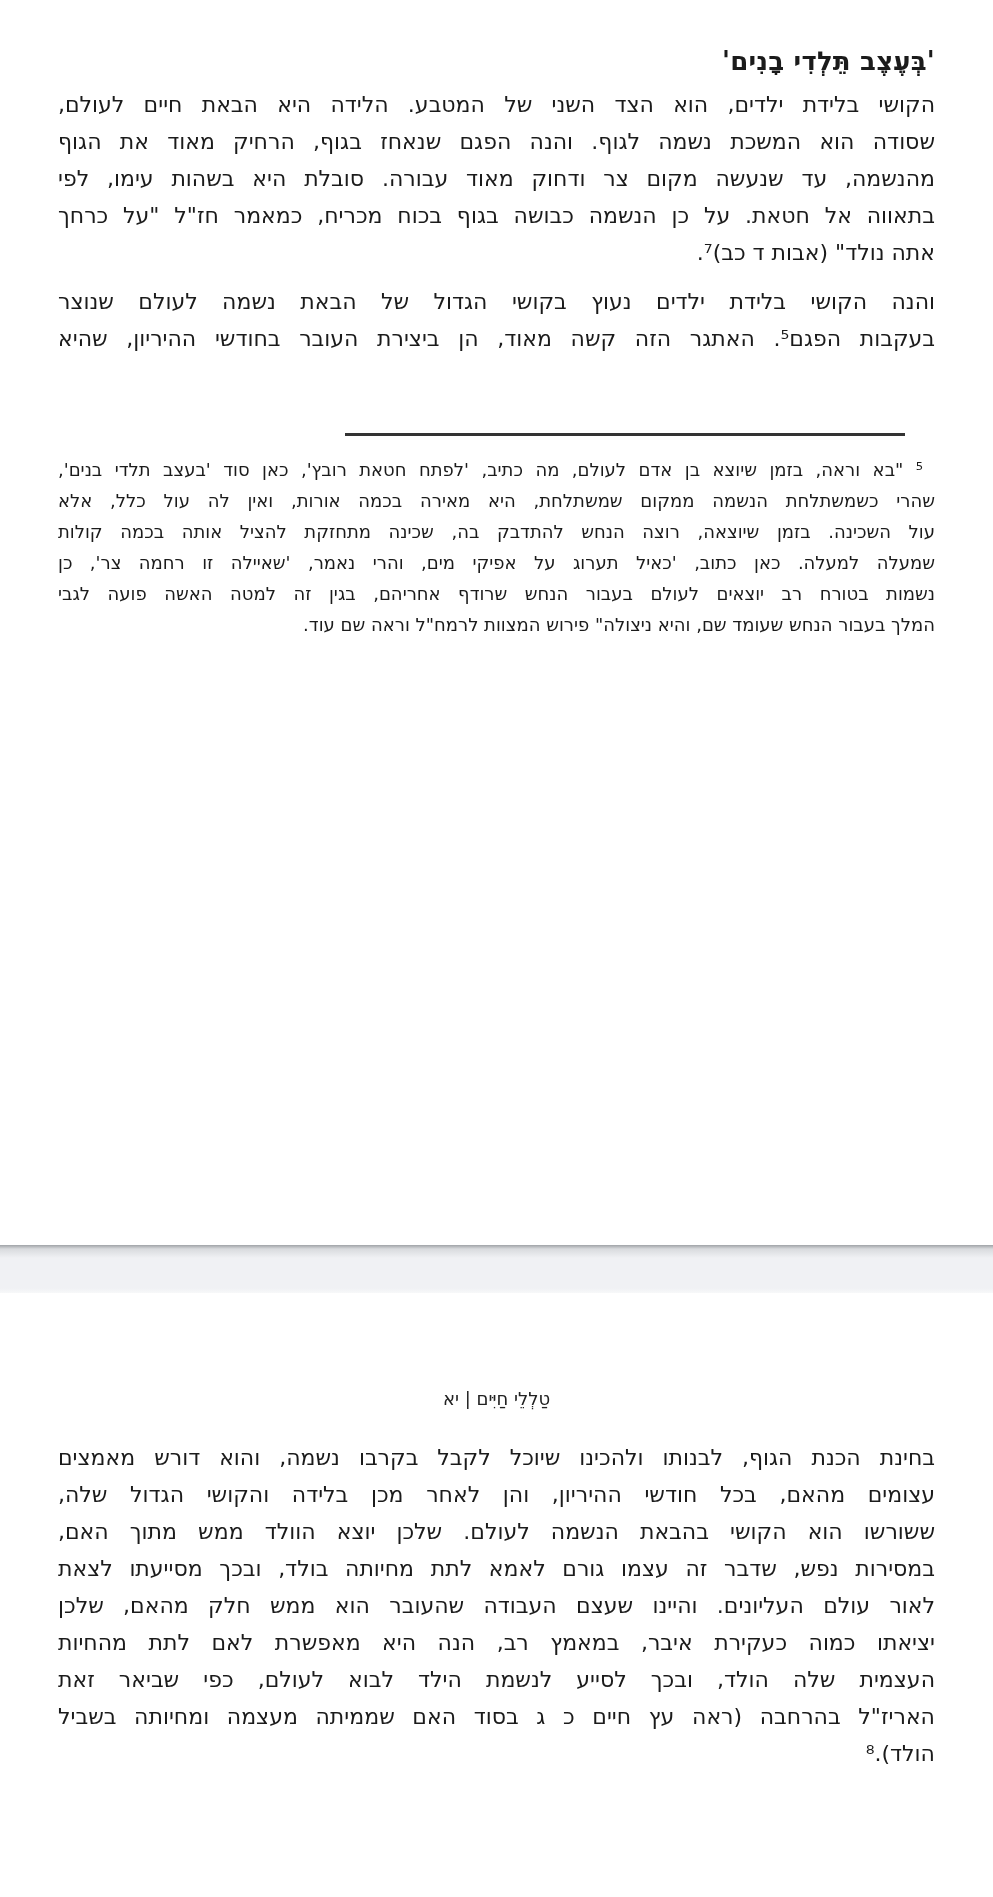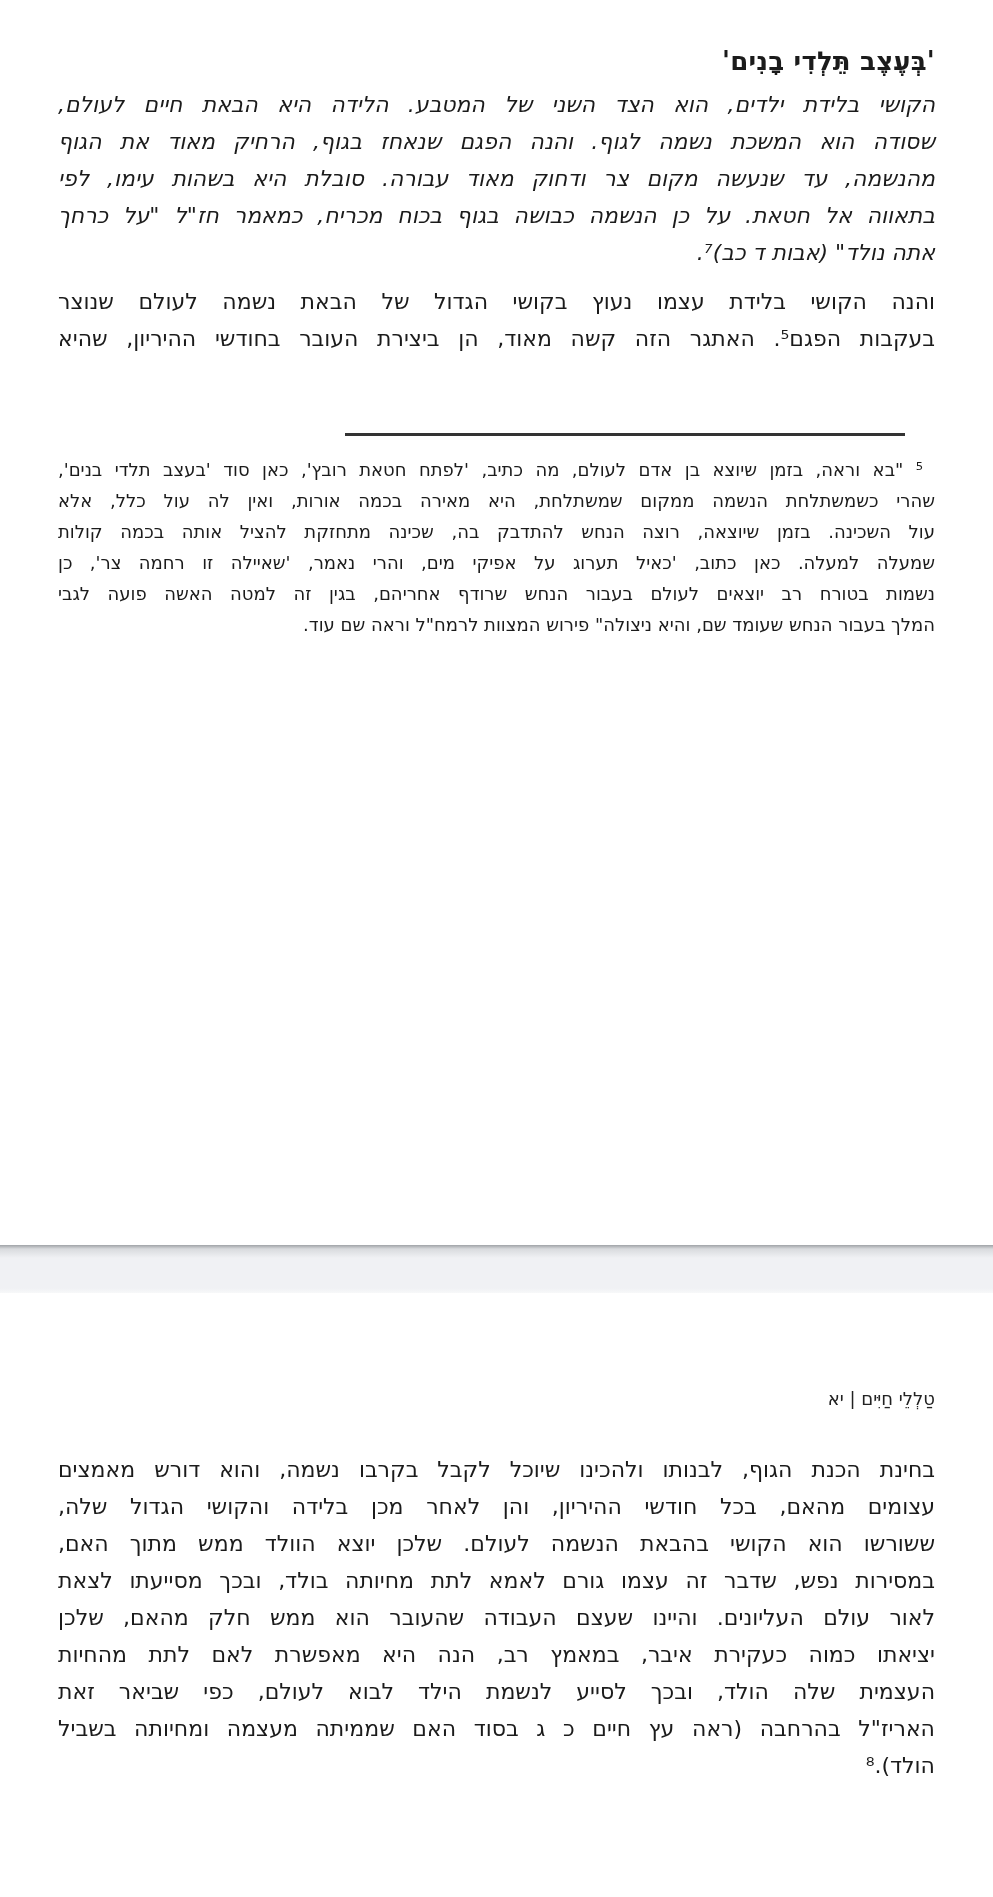--- a/index.html
+++ b/index.html
@@ -3,50 +3,50 @@
 <meta charset="utf-8">
 <style>
   html,body{margin:0;padding:0;background:#ffffff;}
   body{font-family:"DejaVu Sans",sans-serif;color:#1b1b1b;}
   .canvas{position:relative;width:993px;height:1897px;background:#ffffff;overflow:hidden;}
   .page{padding:0 58px;direction:rtl;}
   .title{margin:0 0 10px 0;padding-top:46px;font-size:26px;line-height:30px;font-weight:bold;text-align:right;letter-spacing:0.2px;}
   .para .ln{font-size:22px;line-height:37px;}
   .jline{text-align:justify;text-align-last:justify;}
   .rline{text-align:right;}
-  .p1{margin-top:4px;font-style:italic;}
+  .p1{margin-top:4px;}
   .p2{margin-top:12px;}
   .fn-sep{height:3px;width:560px;background:#333333;margin:76px 30px 0 auto;}
   .footnote{margin-top:18px;}
   .footnote .ln{font-size:18px;line-height:31px;}
   .footnote .ln.first{padding-right:12px;}
   .spacer-bottom{height:605px;}
   .page-gap{height:48px;background:linear-gradient(180deg,#a0a3a7 0px,#d9dbde 4px,#f0f1f4 13px,#f0f1f4 43px,#f7f8f9 48px);}
-  .running-header{margin-top:94px;font-size:18px;line-height:24px;text-align:right;color:#222222;}
-  .p3{margin-top:40px;}
+  .running-header{margin-top:94px;font-size:18px;line-height:24px;text-align:center;color:#222222;}
+  .p3{margin-top:28px;}
 </style>
 </head>
 <body>
 
 <div class="canvas">
 
   <div class="page" dir="rtl">
 
     <h1 class="title">'בְּעֶצֶב תֵּלְדִי בָנִים'</h1>
 
     <div class="para p1">
       <div class="ln jline">הקושי בלידת ילדים, הוא הצד השני של המטבע. הלידה היא הבאת חיים לעולם,</div>
       <div class="ln jline">שסודה הוא המשכת נשמה לגוף. והנה הפגם שנאחז בגוף, הרחיק מאוד את הגוף</div>
       <div class="ln jline">מהנשמה, עד שנעשה מקום צר ודחוק מאוד עבורה. סובלת היא בשהות עימו, לפי</div>
       <div class="ln jline">בתאווה אל חטאת. על כן הנשמה כבושה בגוף בכוח מכריח, כמאמר חז"ל "על כרחך</div>
       <div class="ln rline">אתה נולד" (אבות ד כב)⁷.</div>
     </div>
 
     <div class="para p2">
-      <div class="ln jline">והנה הקושי בלידת עצמו נעוץ בקושי הגדול של הבאת נשמה לעולם שנוצר</div>
+      <div class="ln jline">והנה הקושי בלידת ילדים נעוץ בקושי הגדול של הבאת נשמה לעולם שנוצר</div>
       <div class="ln jline">בעקבות הפגם⁵. האתגר הזה קשה מאוד, הן ביצירת העובר בחודשי ההיריון, שהיא</div>
     </div>
 
     <div class="fn-sep"></div>
 
     <div class="footnote">
       <div class="ln jline first">⁵ "בא וראה, בזמן שיוצא בן אדם לעולם, מה כתיב, 'לפתח חטאת רובץ', כאן סוד 'בעצב תלדי בנים',</div>
       <div class="ln jline">שהרי כשמשתלחת הנשמה ממקום שמשתלחת, היא מאירה בכמה אורות, ואין לה עול כלל, אלא</div>
       <div class="ln jline">עול השכינה. בזמן שיוצאה, רוצה הנחש להתדבק בה, שכינה מתחזקת להציל אותה בכמה קולות</div>
       <div class="ln jline">שמעלה למעלה. כאן כתוב, 'כאיל תערוג על אפיקי מים, והרי נאמר, 'שאיילה זו רחמה צר', כן</div>

